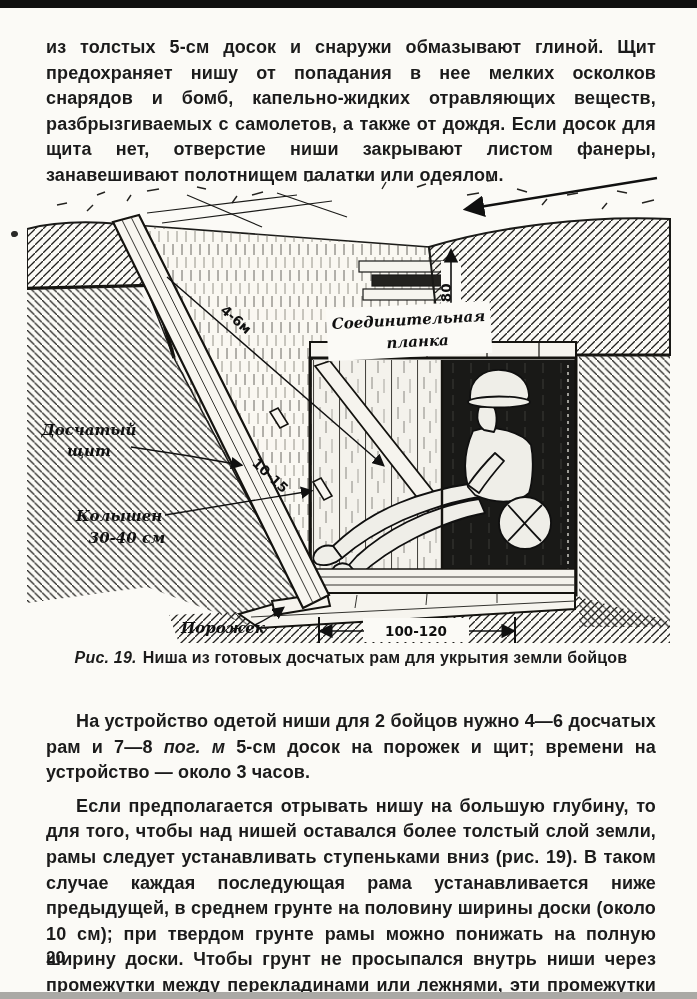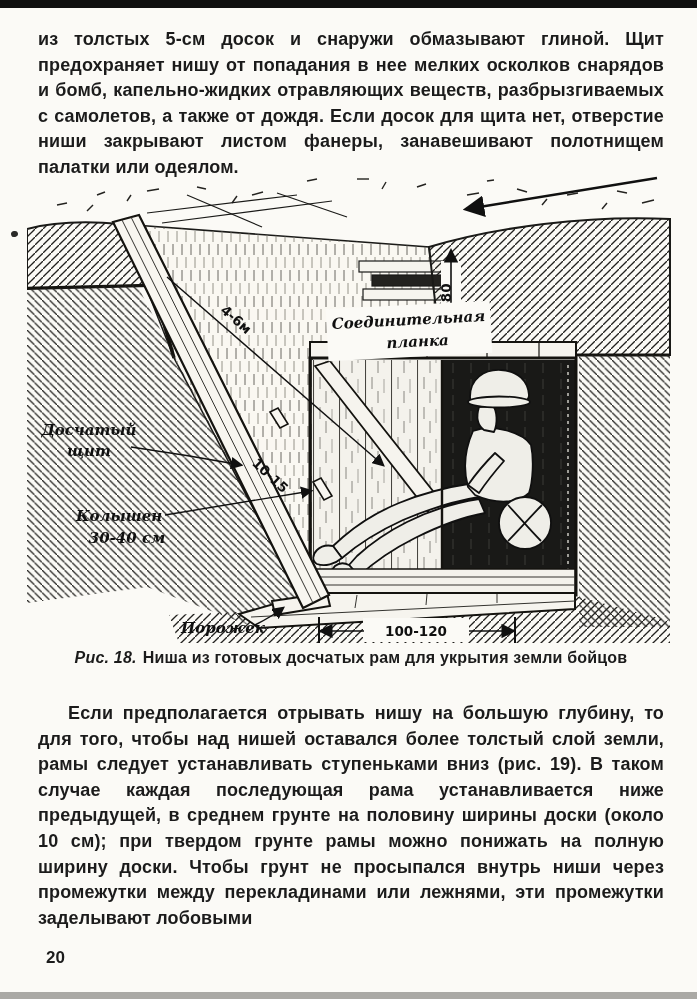--- a/index.html
+++ b/index.html
@@ -7,21 +7,21 @@
     width:697px;height:999px;position:relative;overflow:hidden;
     background:#fbfaf6;
     font-family:"Liberation Sans",sans-serif;
     color:#1b1b1b;
   }
   .scan-bar-top{position:absolute;left:0;top:0;width:697px;height:8px;background:#101010;}
   .scan-bar-bottom{position:absolute;left:0;top:992px;width:697px;height:7px;background:#aaa9a5;}
   .scan-speck{position:absolute;left:11px;top:231px;width:7px;height:6px;background:#2a2a28;border-radius:50%;transform:rotate(-15deg);}
   .textcol{position:absolute;left:38px;width:626px;}
   .body-text p{
-    margin:0;font-size:18px;line-height:25.6px;font-weight:700;
+    margin:8px;font-size:18px;line-height:25.6px;font-weight:700;
     text-align:justify;letter-spacing:.15px;
   }
   .block-1{top:27px;}
   .block-2{top:701px;}
   .block-2 p.indent{text-indent:30px;}
   .caption{
     top:649px;text-align:center;font-size:16px;font-weight:700;letter-spacing:.2px;
   }
   .caption i{font-style:italic;margin-right:6px;}
   .page-number{position:absolute;left:46px;top:948px;font-size:17px;font-weight:700;}
@@ -218,21 +218,22 @@
     <rect x="336" y="453" width="106" height="24" fill="#fbfaf6"></rect>
     <path d="M292,452 L292,478 M488,452 L488,478" stroke="#101010" stroke-width="2"></path>
     <path d="M337,466 L294,466" stroke="#101010" stroke-width="1.6" marker-end="url(#arr)"></path>
     <path d="M442,466 L486,466" stroke="#101010" stroke-width="1.6" marker-end="url(#arr)"></path>
     <text class="dim" x="389" y="471" text-anchor="middle">100-120</text>
   </g>
 </svg>
 </div>
 
 <div class="textcol caption">
-  <i>Рис. 18.</i><span>Ниша из готовых досчатых рам для укрытия земли бойцов</span>
+  <i>Рис. 19.</i><span>Ниша из готовых досчатых рам для укрытия земли бойцов</span>
 </div>
 
 <div class="textcol body-text block-2">
+  <p class="indent"><span>На устройство одетой ниши для 2 бойцов нужно 4—6 досчатых рам и 7—8 </span><i>пог. м</i><span> 5-см досок на порожек и щит; времени на устройство — около 3 часов.</span></p>
   <p class="indent">Если предполагается отрывать нишу на большую глубину, то для того, чтобы над нишей оставался более толстый слой земли, рамы следует устанавливать ступеньками вниз (рис. 19). В таком случае каждая последующая рама устанавливается ниже предыдущей, в среднем грунте на половину ширины доски (около 10 см); при твердом грунте рамы можно понижать на полную ширину доски. Чтобы грунт не просыпался внутрь ниши через промежутки между перекладинами или лежнями, эти промежутки заделывают лобовыми</p>
 </div>
 
 <div class="page-number">20</div>
 <div class="scan-bar-bottom"></div>
 
 </body></html>

